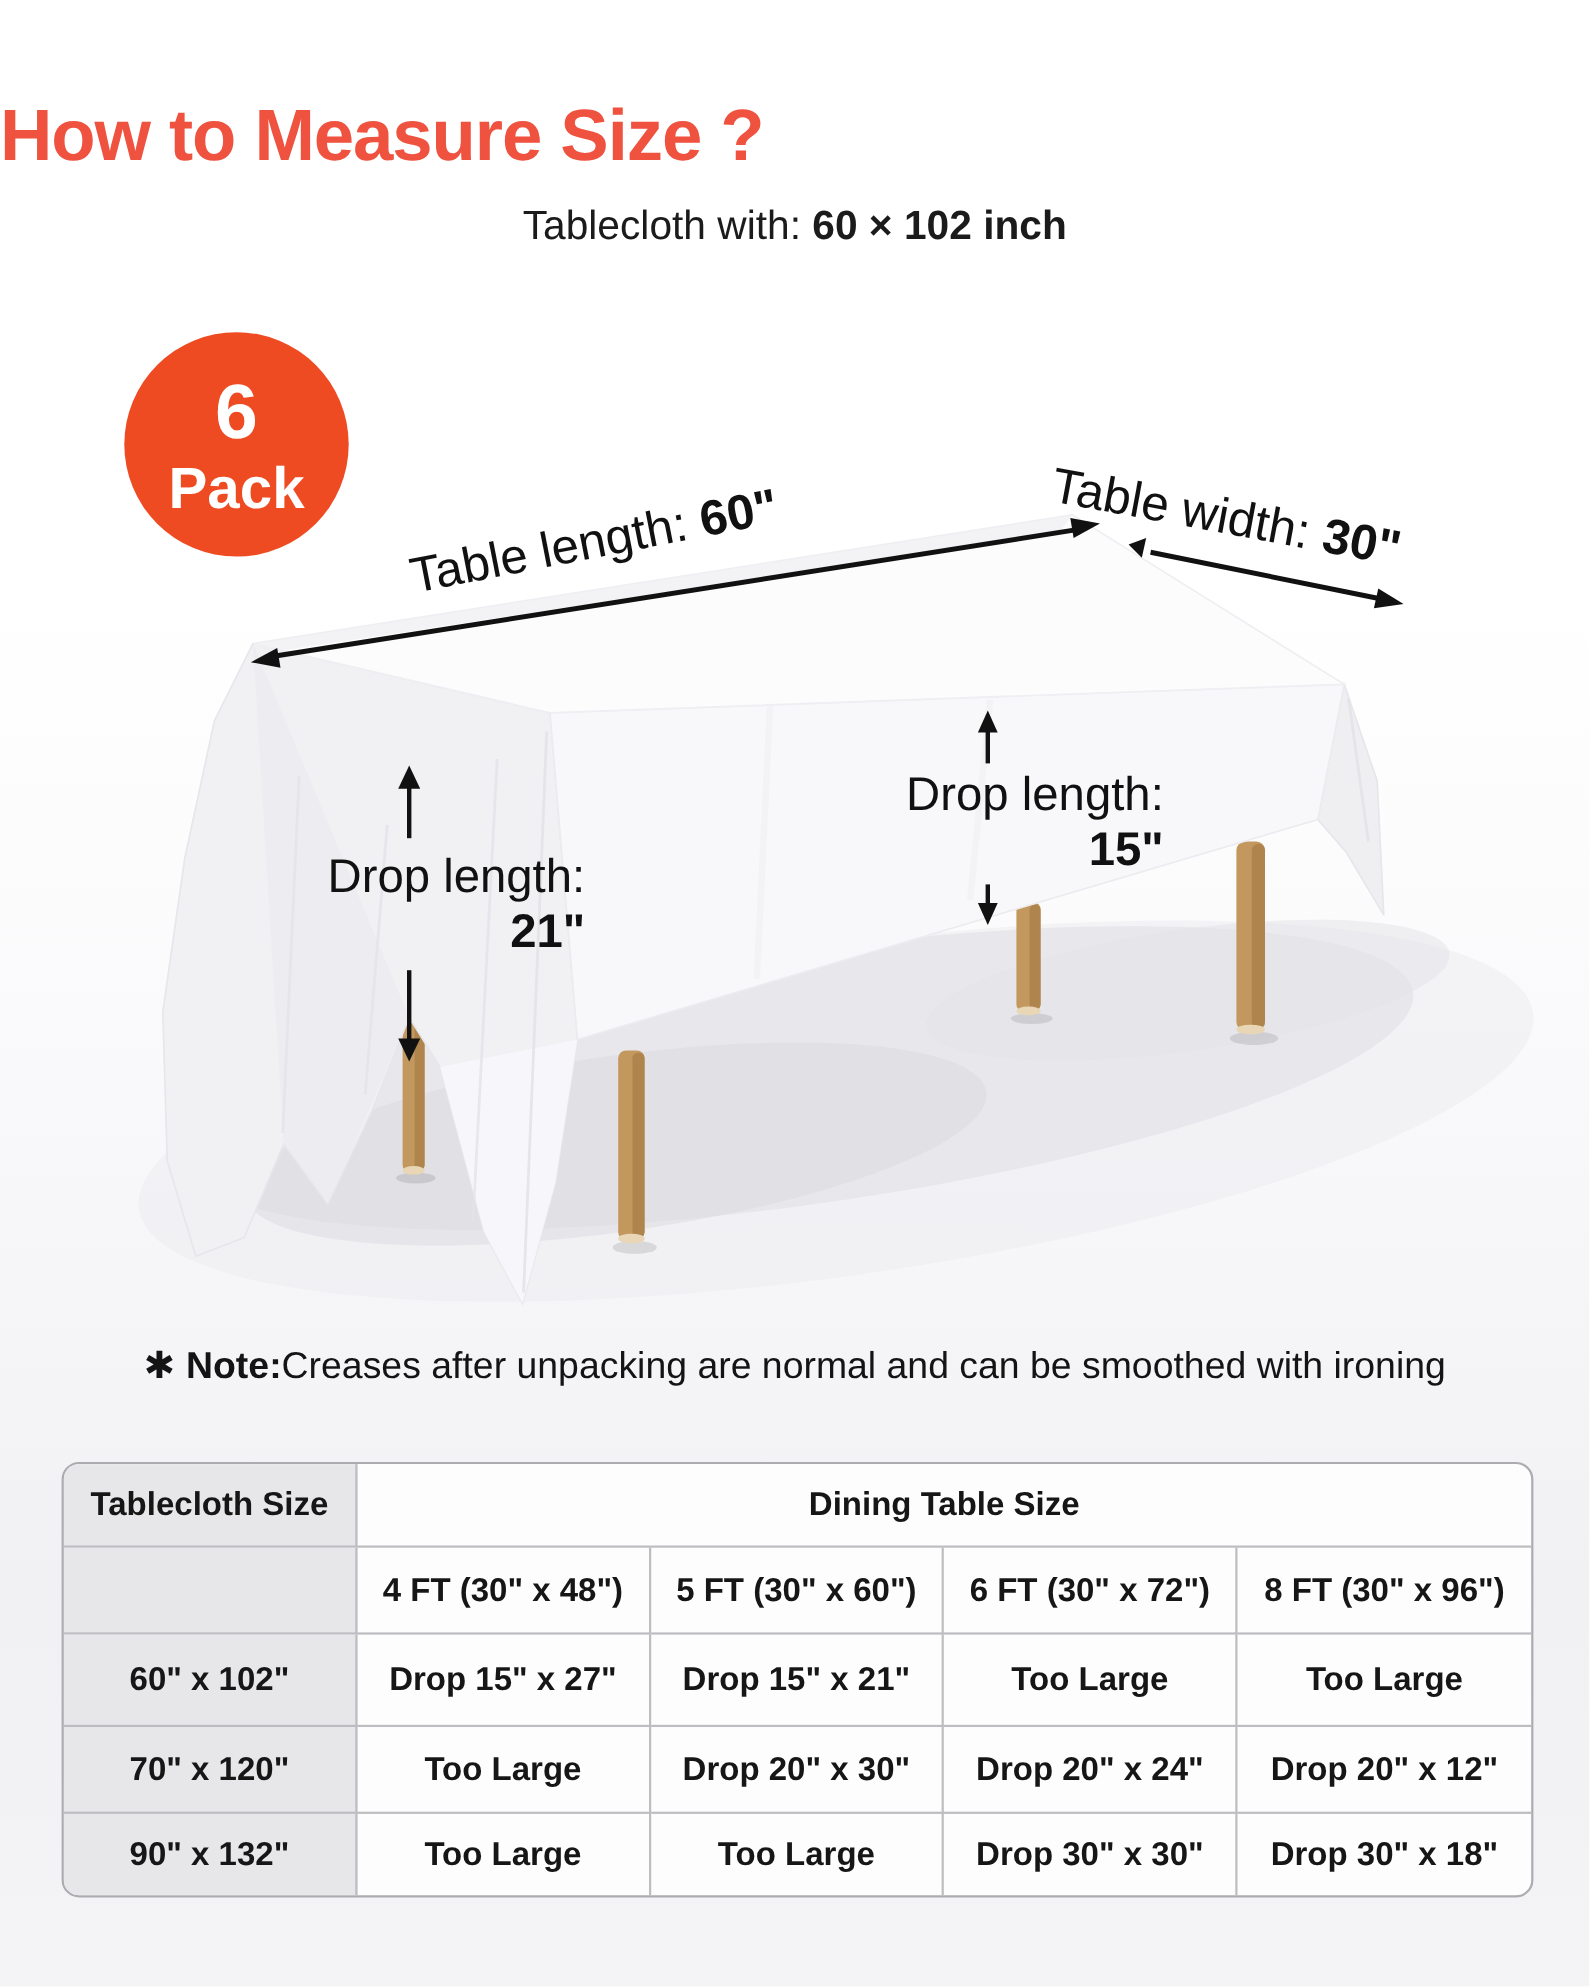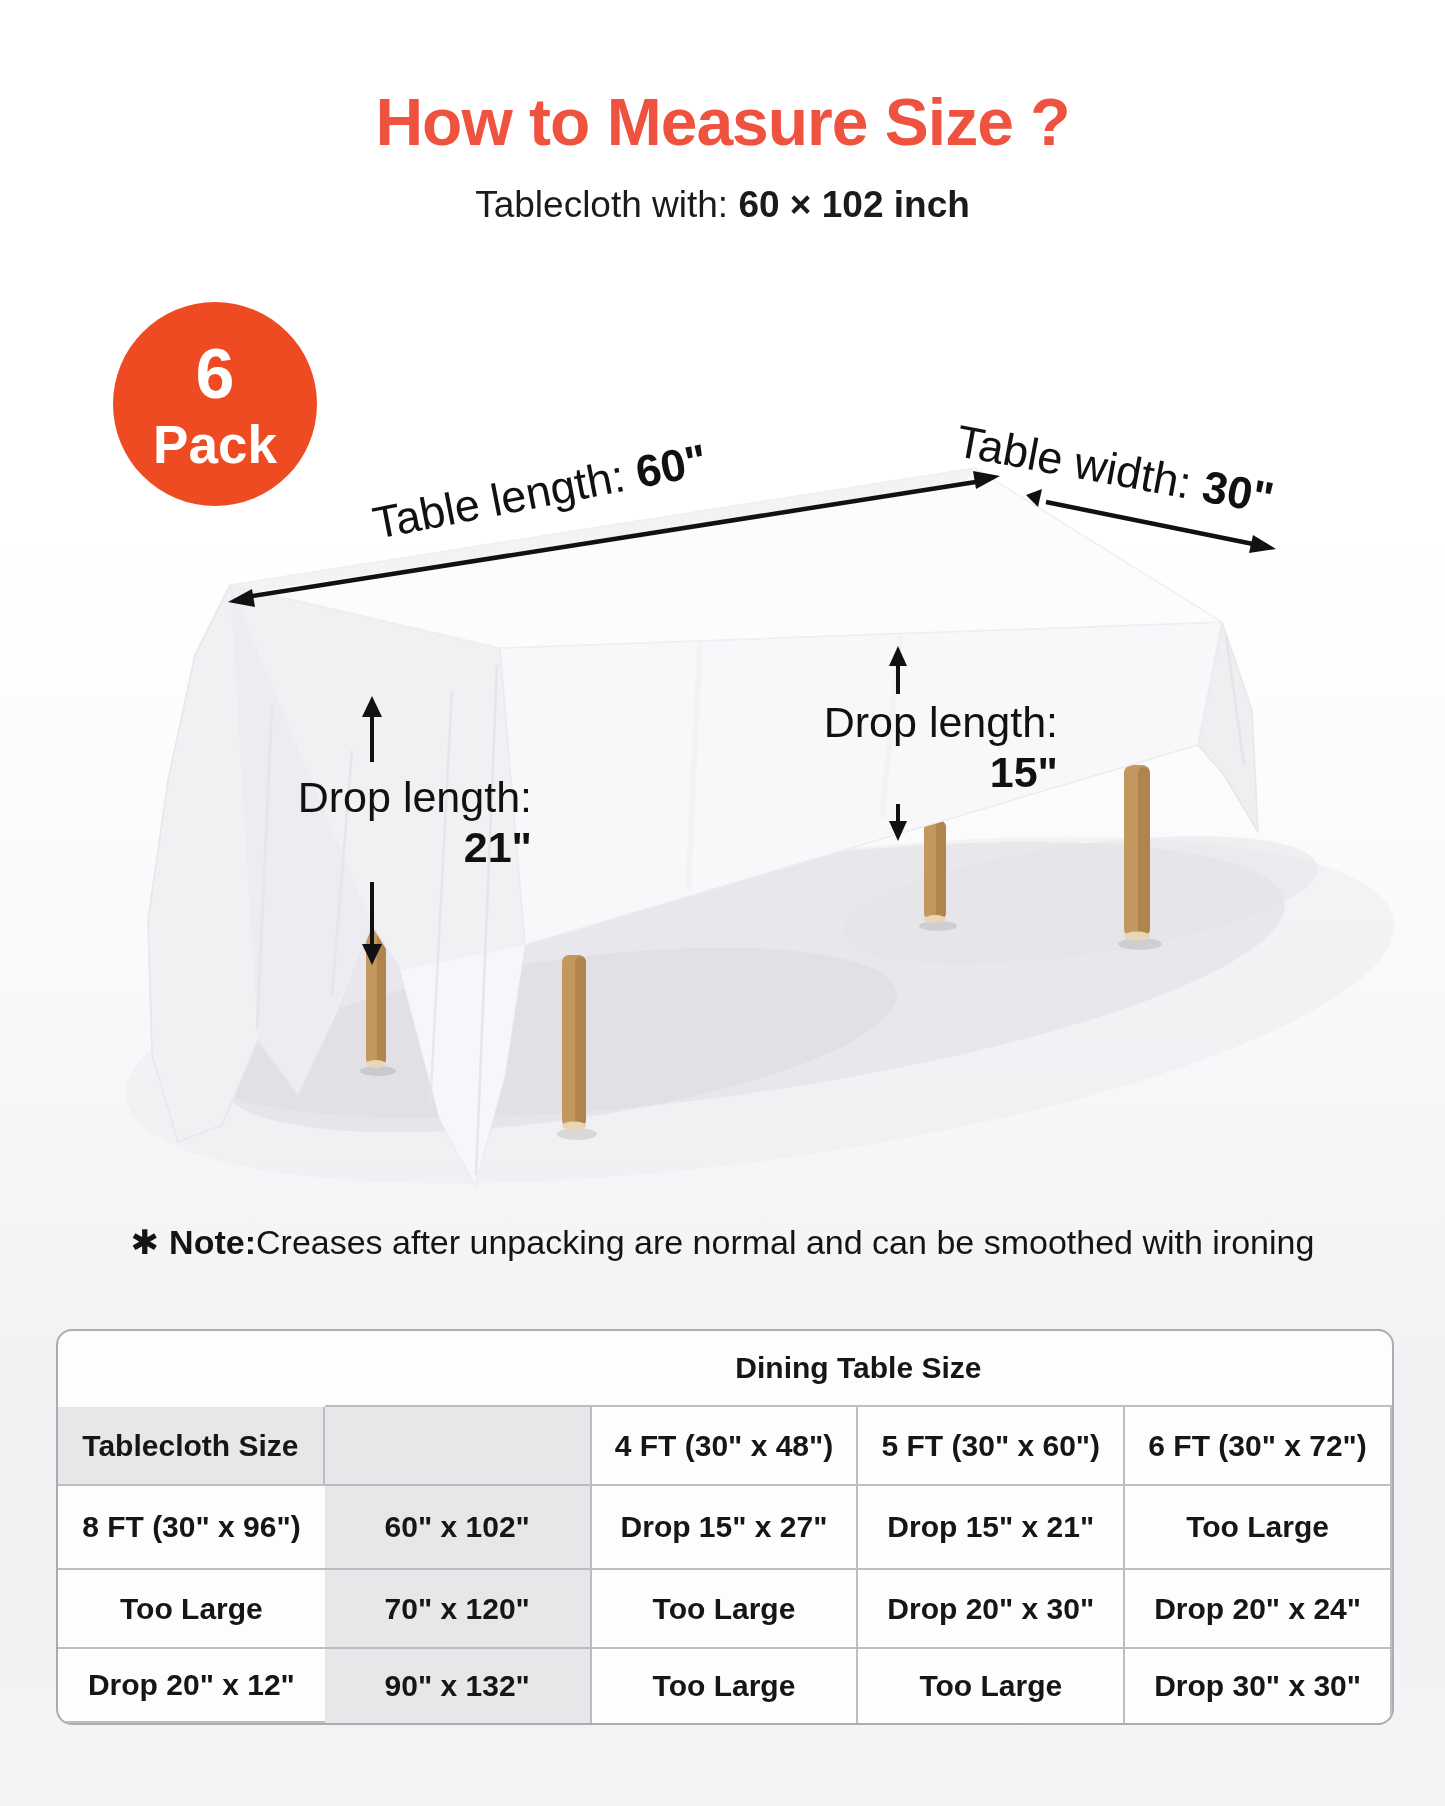--- a/index.html
+++ b/index.html
@@ -8,21 +8,21 @@
     background:#ffffff;
   }
   .page {
     position:relative;
     width:1445px; height:1806px;
     overflow:hidden;
     background: linear-gradient(180deg,#ffffff 0%,#ffffff 30%,#f9f9fb 55%,#f1f1f4 80%,#f4f4f6 100%);
   }
   .title {
     position:absolute; top:84px; left:0; width:100%;
-    margin:0; text-align:center;
+    margin:0; text-align:left;
     font-size:66px; font-weight:800; letter-spacing:-1px;
     color:#EF5340;
   }
   .subtitle {
     position:absolute; top:184px; left:0; width:100%;
     text-align:center; font-size:37px; color:#1b1b1b;
   }
   .subtitle .bold { font-weight:700;margin-top:16px; }
   .badge {
     position:absolute; left:113px; top:302px;
@@ -179,22 +179,22 @@
       <div class="bold">15"</div>
     </div>
   </div>
 
   <div class="note">
     <span class="mark">✱</span><span class="bold">Note:</span><span>Creases after unpacking are normal and can be smoothed with ironing</span>
   </div>
 
   <div class="size-table">
 
+    <div class="cell gray">Tablecloth Size</div>
     <div class="cell span4 last-col">Dining Table Size</div>
-    <div class="cell gray">Tablecloth Size</div>
 
     <div class="cell gray"></div>
     <div class="cell">4 FT (30" x 48")</div>
     <div class="cell">5 FT (30" x 60")</div>
     <div class="cell">6 FT (30" x 72")</div>
     <div class="cell last-col">8 FT (30" x 96")</div>
 
     <div class="cell gray">60" x 102"</div>
     <div class="cell">Drop 15" x 27"</div>
     <div class="cell">Drop 15" x 21"</div>

